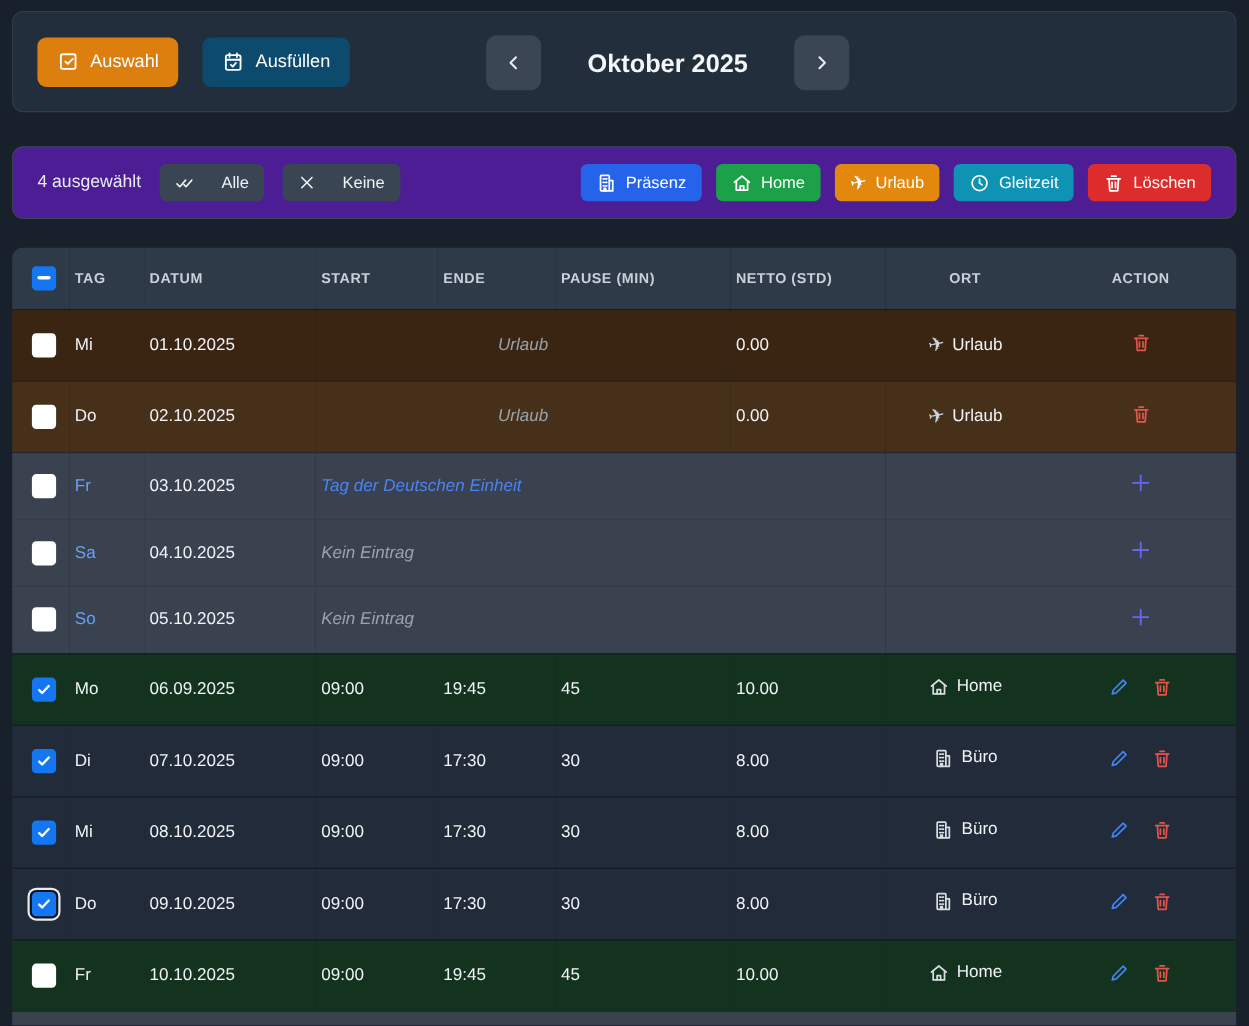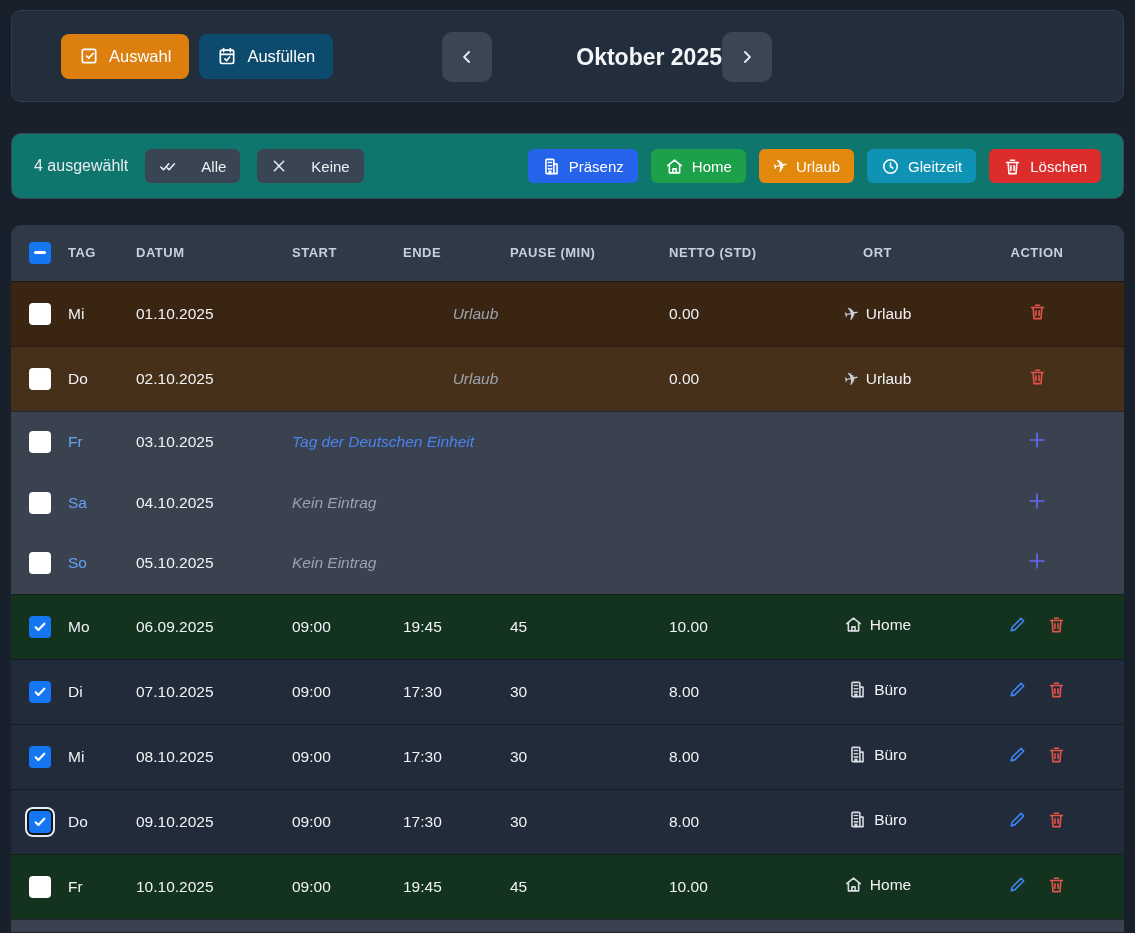--- a/index.html
+++ b/index.html
@@ -11,41 +11,41 @@
     -webkit-font-smoothing:antialiased;
   }
   .page { position:relative; width:1135px; height:933px; }
 
   
   .panel-toolbar {
     position:absolute; left:11px; top:10px; width:1113px; height:92px;
     background:#232e3c; border:1px solid #303c4c; border-radius:10px;
     display:flex; align-items:center; padding:0 22px;
   }
-  .toolbar-left { display:flex; align-items:center; gap:10px;margin-left:27px; }
+  .toolbar-left { display:flex; align-items:center; gap:22px; }
   .btn-big {
     display:flex; align-items:center; gap:10px; height:45px; padding:0 18px;
     border:none; border-radius:8px; color:#fff; font-size:16.5px; font-weight:500;
     font-family:inherit; cursor:pointer;
   }
   .btn-auswahl  { background:#dd7f0e; }
   .btn-ausfuellen { background:#0c4a6e; }
   .toolbar-center {
     position:absolute; left:430px; top:21px; display:flex; align-items:center;
   }
   .nav-btn {
     width:50px; height:50px; border:none; border-radius:10px; background:#3b4654;
     display:flex; align-items:center; justify-content:center; cursor:pointer; color:#e8ebef;
   }
-  .month-title { width:230px; text-align:right; font-size:23px; font-weight:700; color:#f4f6f9; }
+  .month-title { width:230px; text-align:center; font-size:23px; font-weight:700; color:#f4f6f9; }
 
   
   .panel-select {
     position:absolute; left:11px; top:133px; width:1113px; height:66px;
-    background:#0f766e; border:1px solid #3a4757; border-radius:10px;
+    background:#4c1d95; border:1px solid #3a4757; border-radius:10px;
     display:flex; align-items:center; padding:0 22px;
   }
   .sel-left { display:flex; align-items:center; gap:17px; }
   .sel-count { font-size:16px; color:#e8ecf1; }
   .btn-gray {
     display:flex; align-items:center; gap:24px; height:34px; padding:0 14px;
     background:#3a4553; border:none; border-radius:6px; color:#edf0f4;
     font-size:15px; font-family:inherit; cursor:pointer;
   }
   .sel-right { margin-left:auto; display:flex; align-items:center; gap:13px; }

